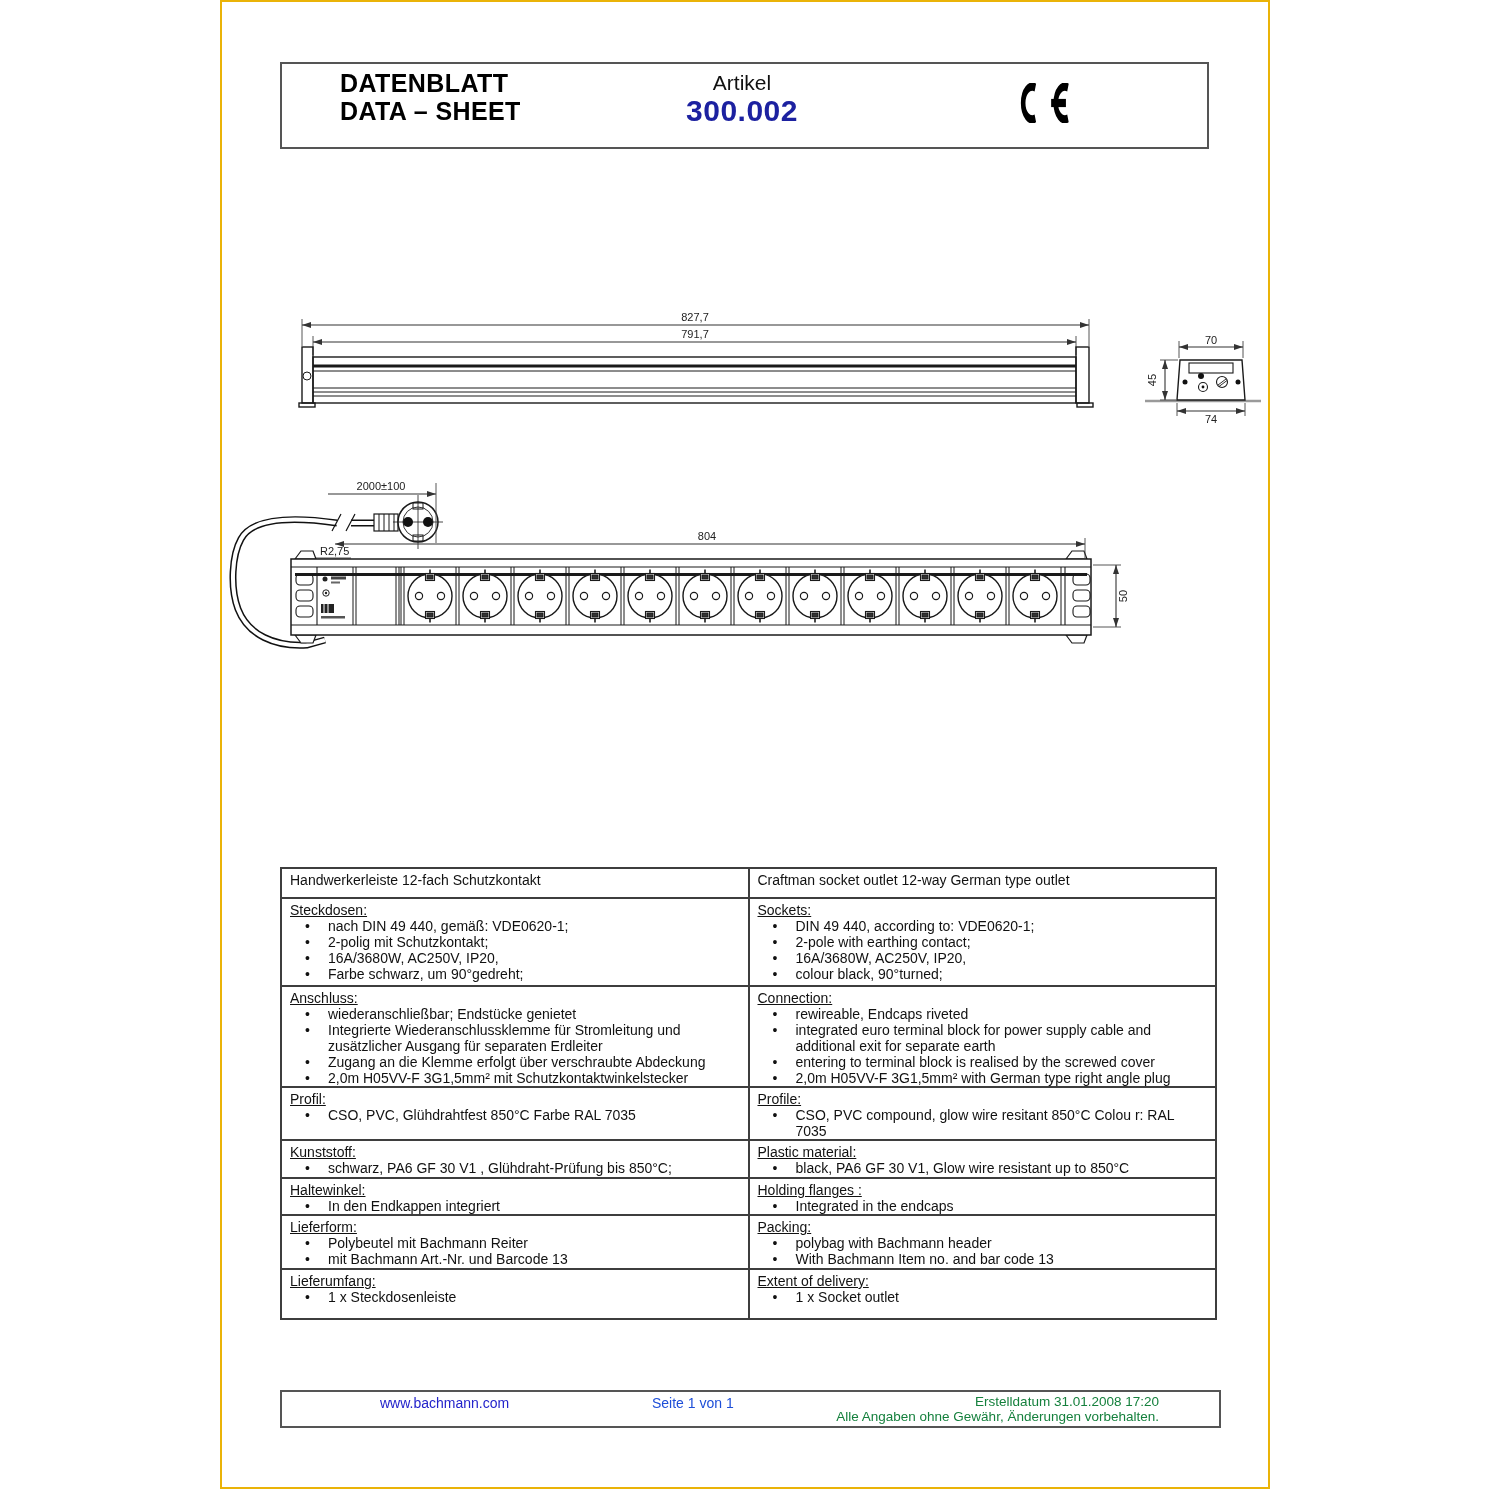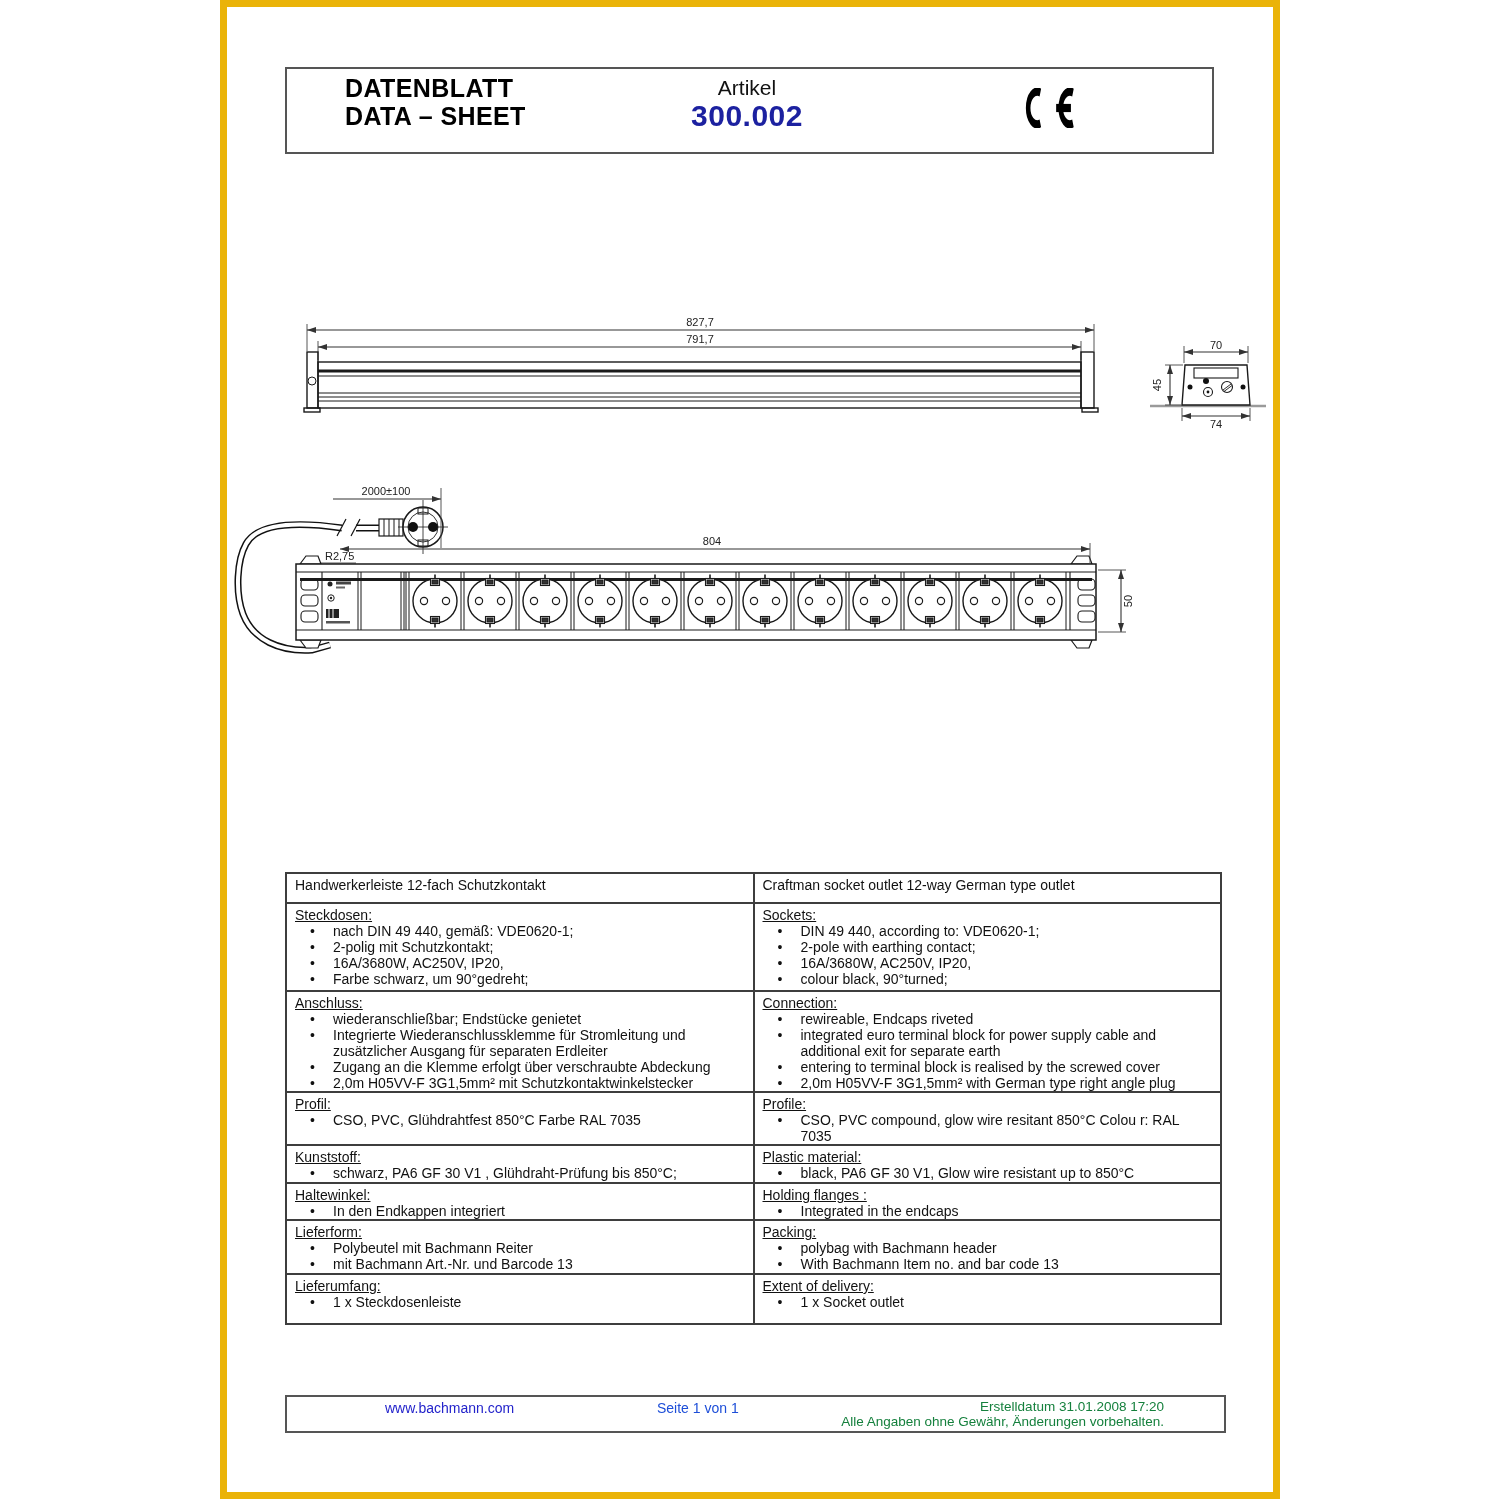--- a/index.html
+++ b/index.html
@@ -1,17 +1,17 @@
 <!DOCTYPE html>
 <html><head>
 <meta charset="utf-8">
 <style>
   html,body{margin:0;padding:0;width:1500px;height:1500px;background:#ffffff;overflow:hidden;
             font-family:"Liberation Sans", sans-serif;color:#111;}
-  .page{position:absolute;left:220px;top:0;width:1046px;height:1485px;border:7px solid #eab308;background:#fff;}
+  .page{position:absolute;left:220px;top:0;width:1046px;height:1485px;border:2px solid #eab308;background:#fff;}
 
   
   .hdrbox{position:absolute;left:58px;top:60px;width:925px;height:83px;border:2px solid #555;}
   .hdr-title{position:absolute;left:58px;top:5px;font-size:25px;font-weight:bold;letter-spacing:.4px;line-height:28px;color:#000;}
   .hdr-art{position:absolute;left:340px;top:7px;width:240px;text-align:center;}
   .art-label{font-size:21px;color:#111;line-height:24px;}
   .art-num{font-size:30px;font-weight:bold;color:#1c21a0;line-height:32px;letter-spacing:.5px;text-align:center;}
   .ce{position:absolute;left:735px;top:19px;width:53px;height:40px;}
   .logocell{position:absolute;left:810px;top:0;bottom:0;width:113px;border-left:2px solid #666;
             display:flex;flex-direction:column;align-items:center;justify-content:center;}

